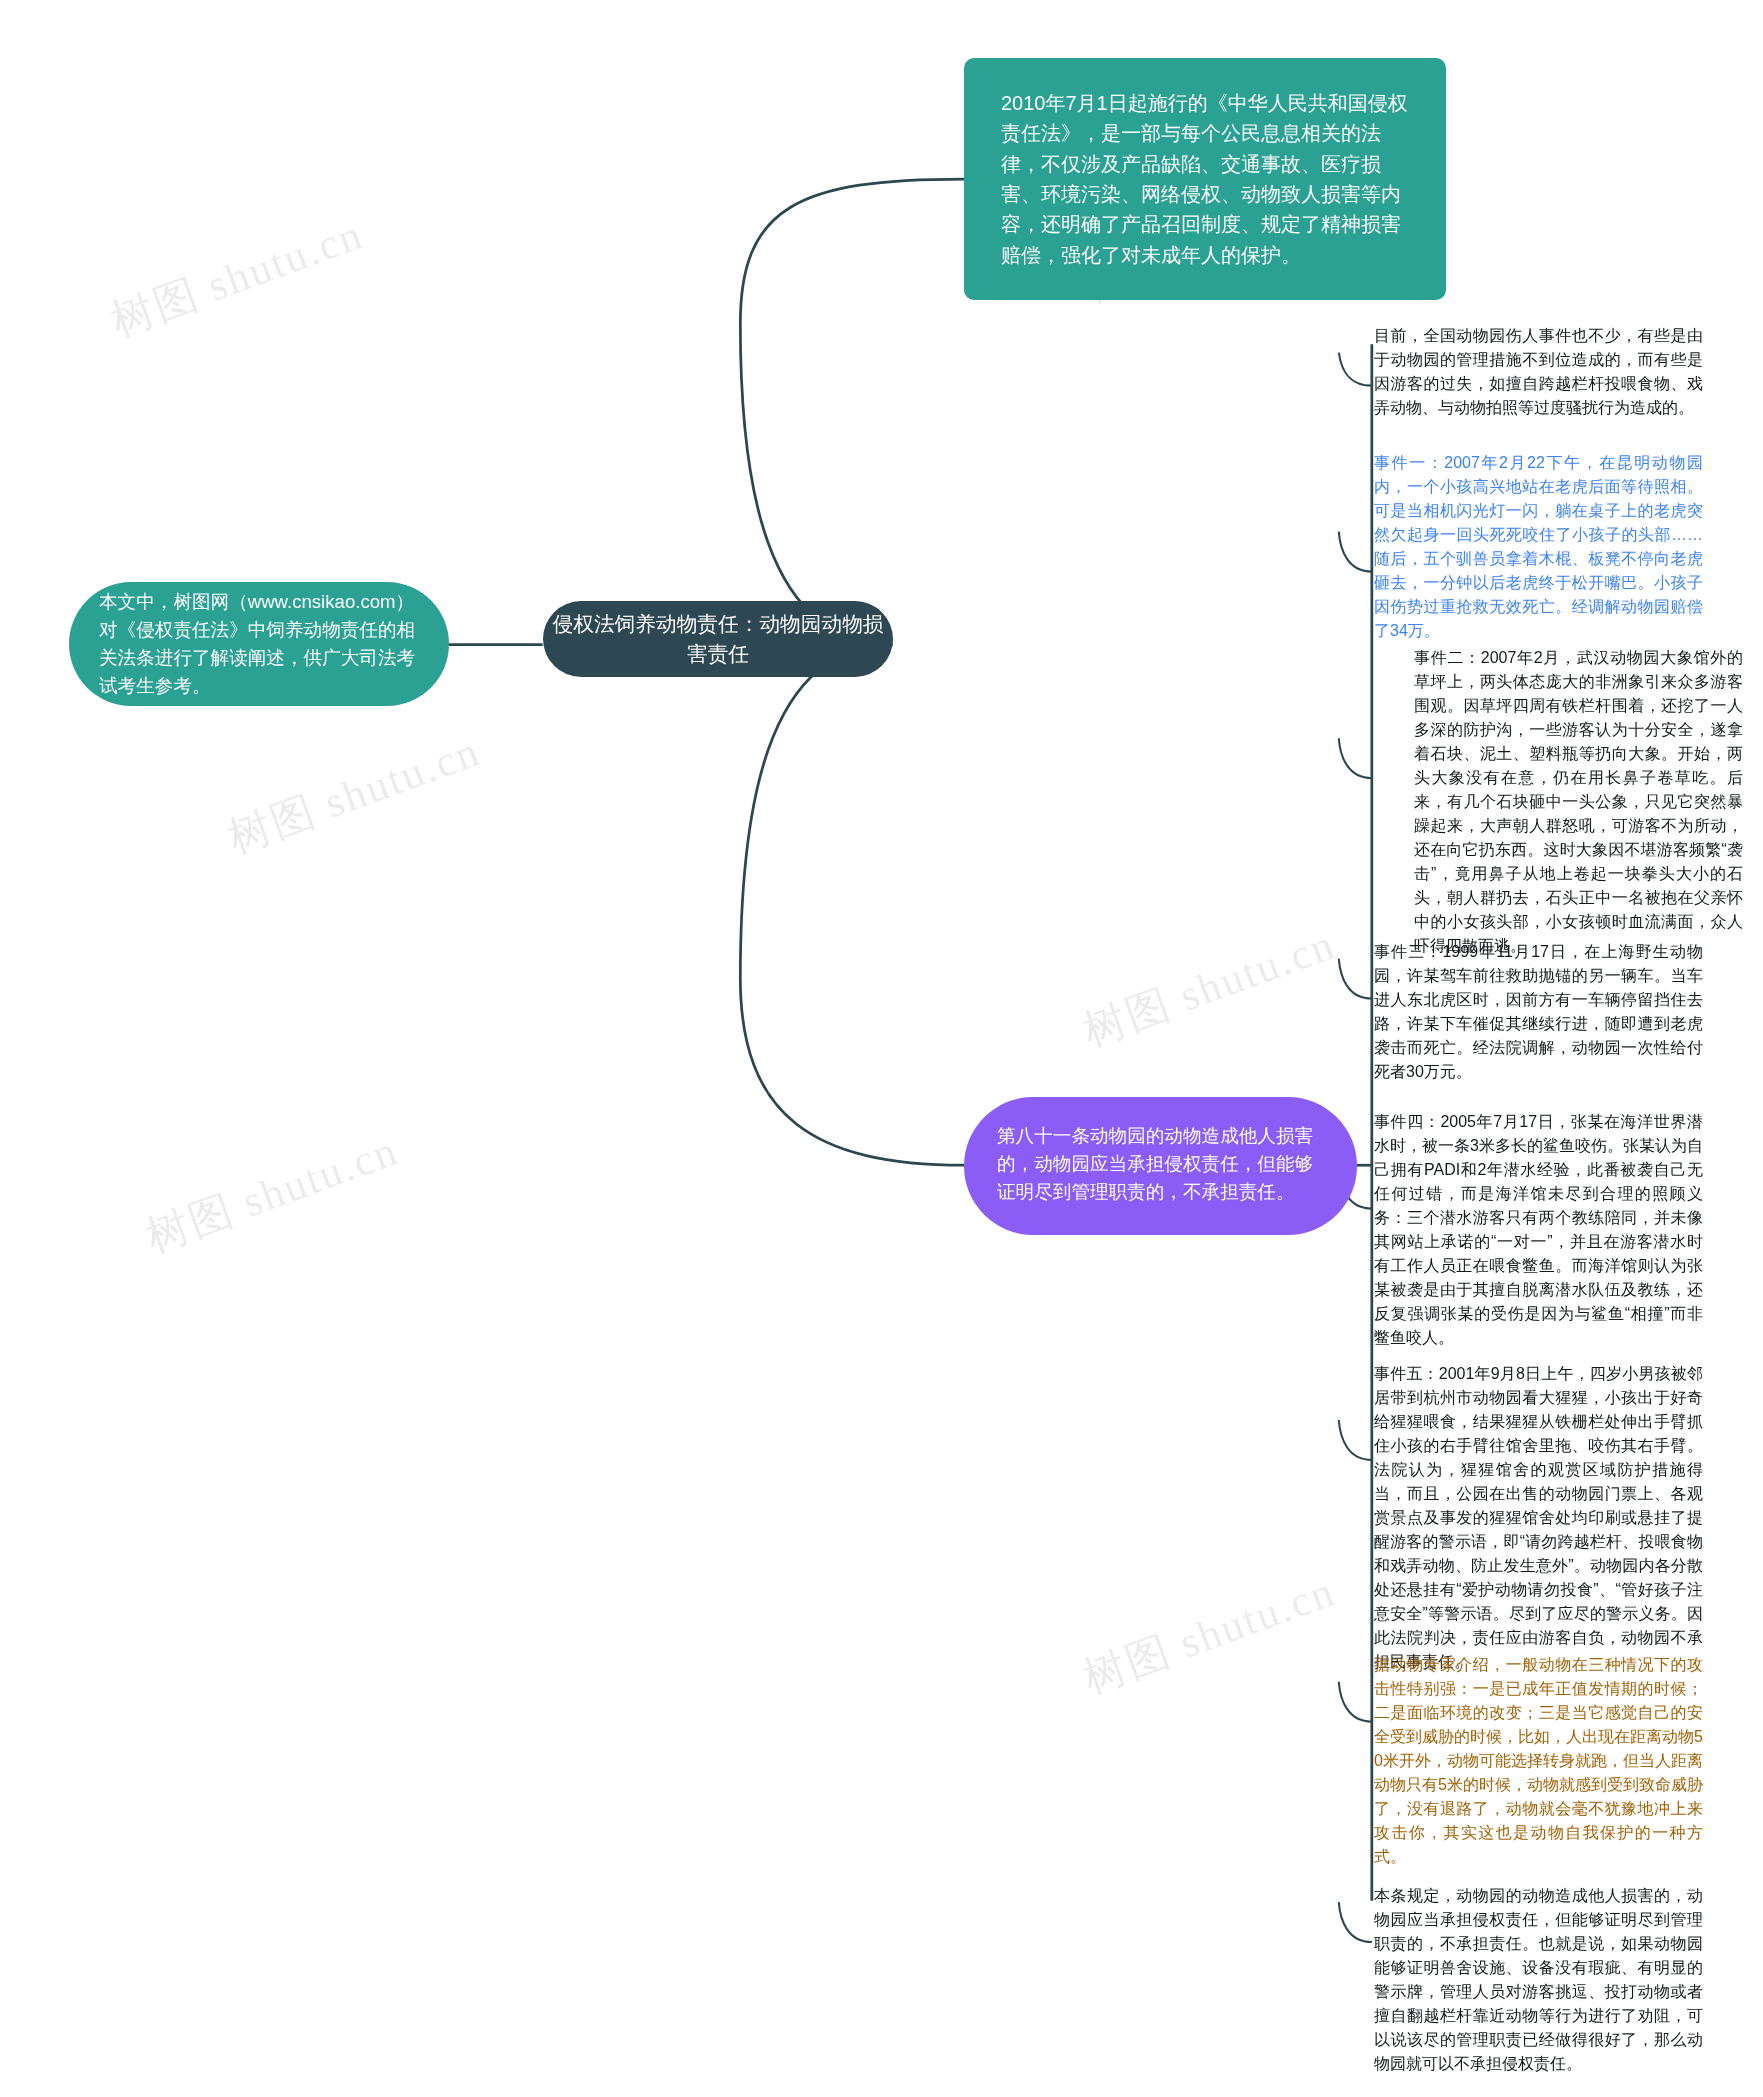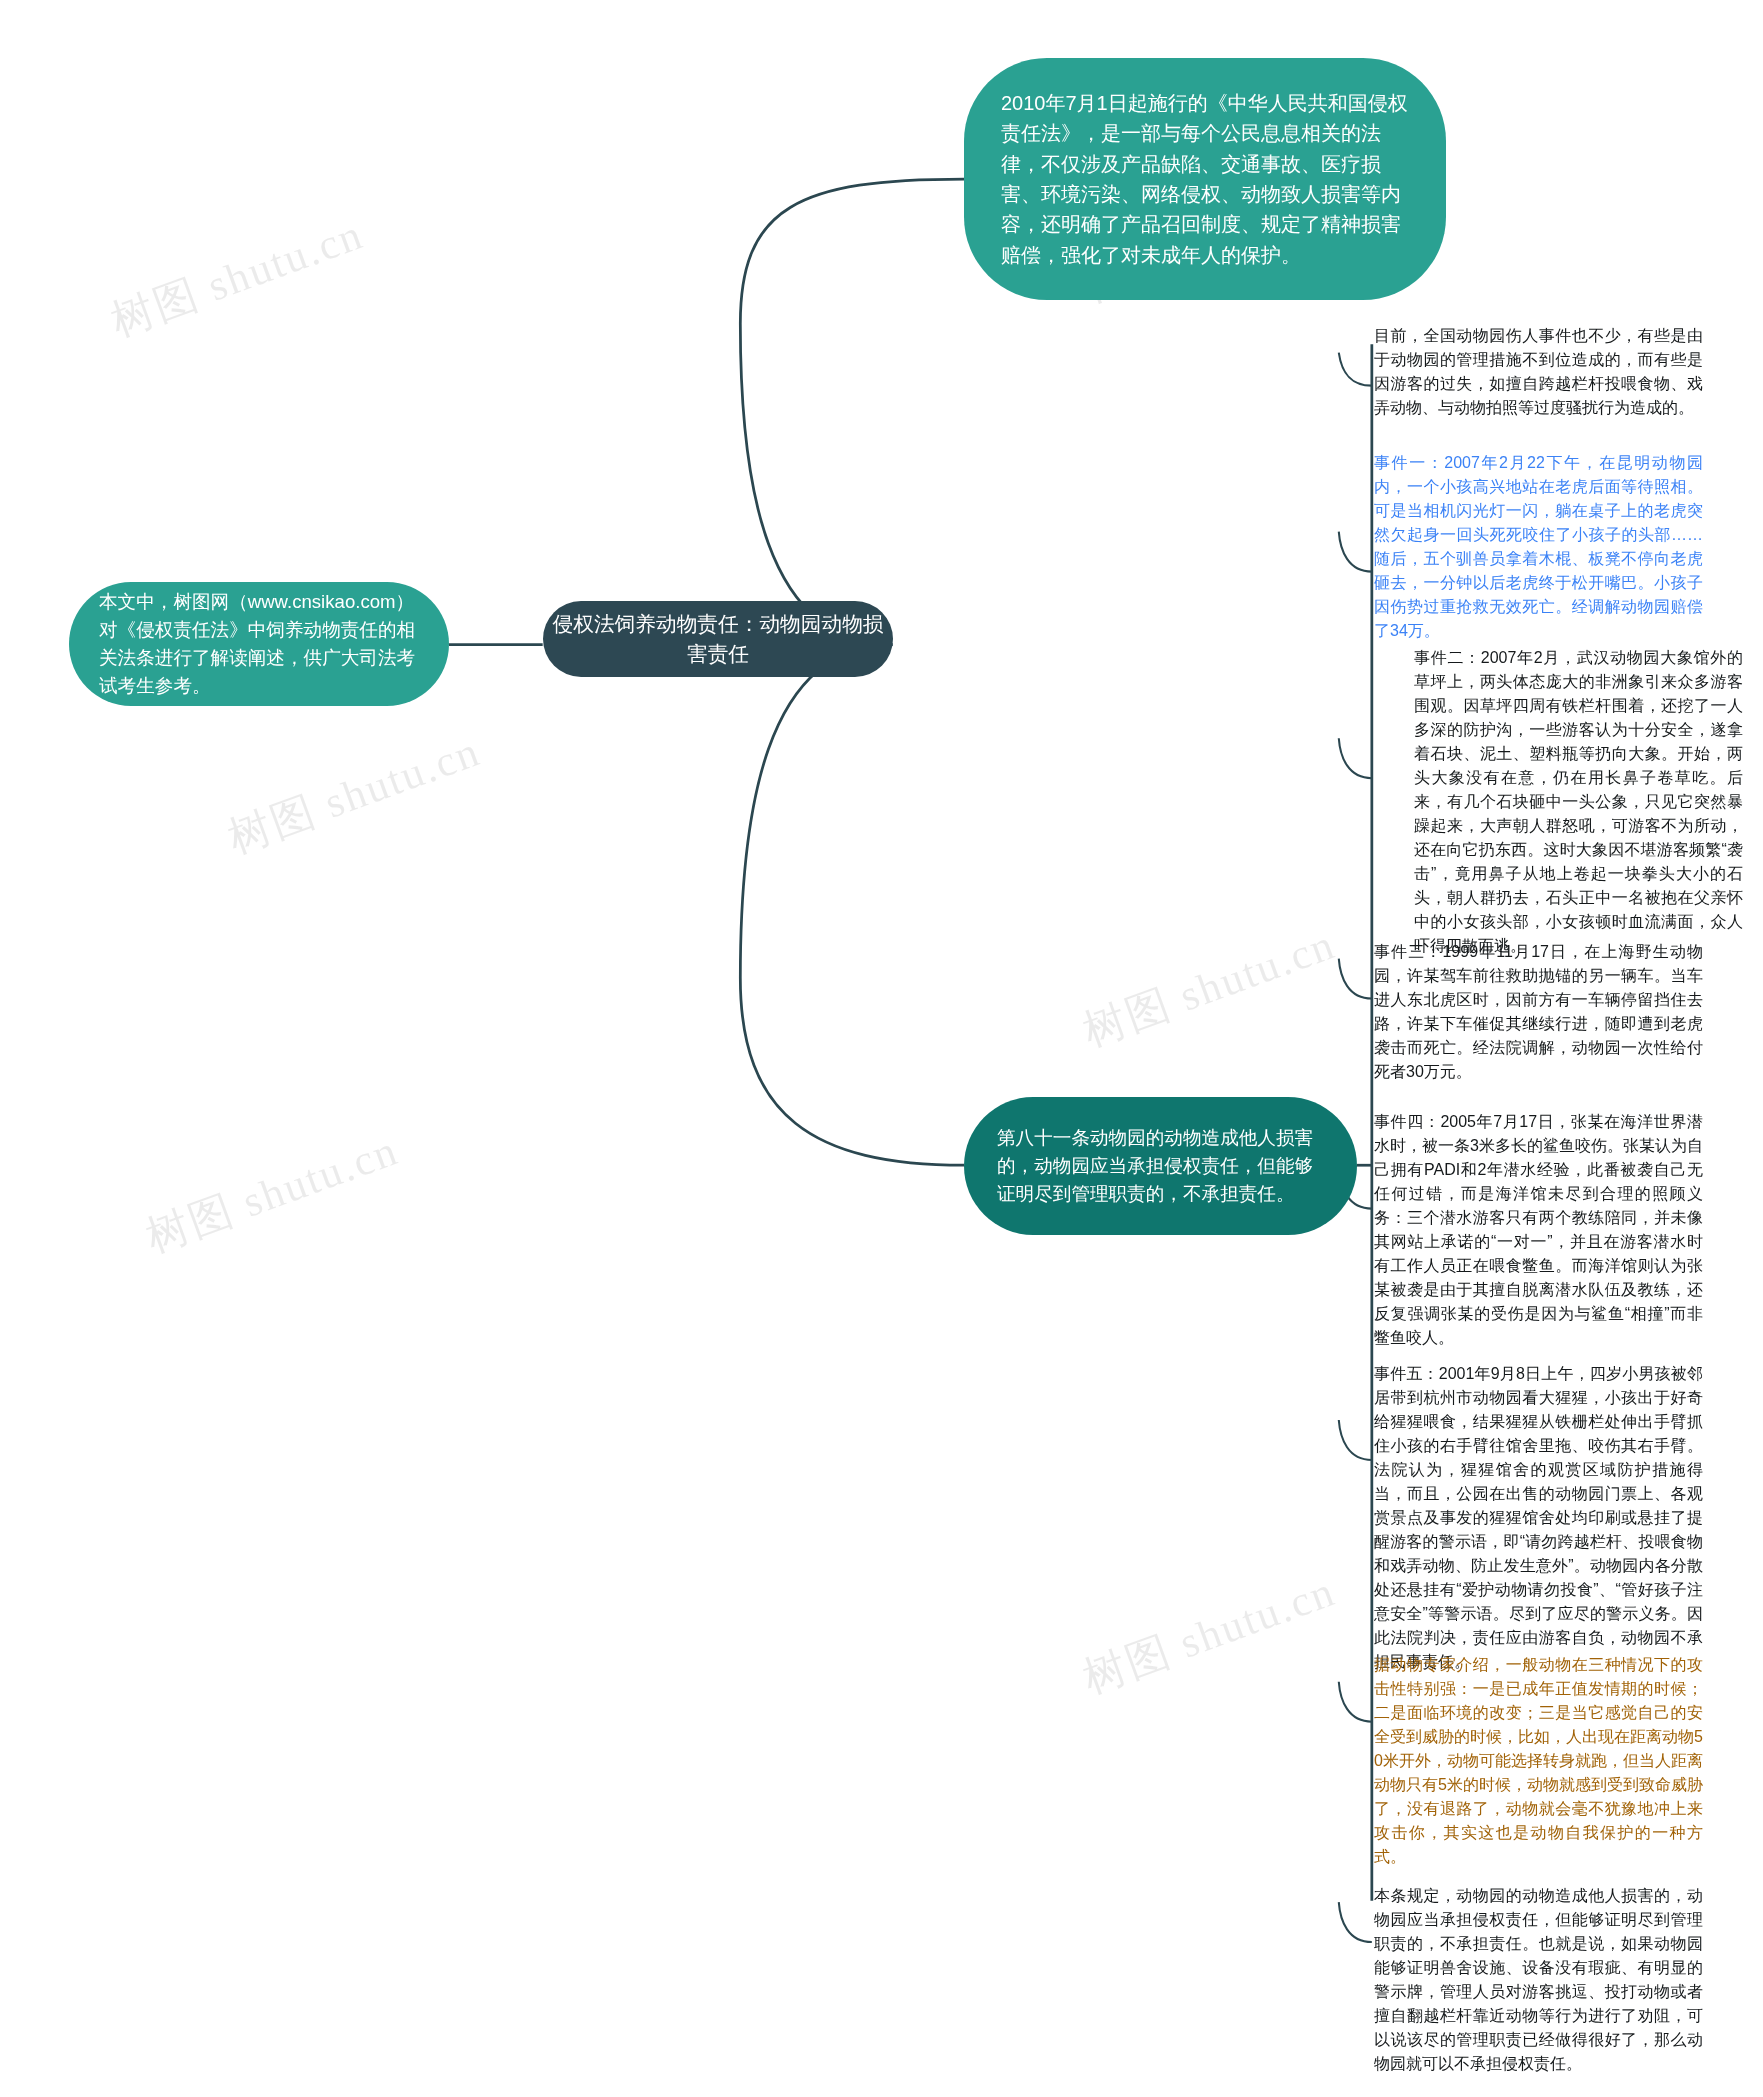--- a/index.html
+++ b/index.html
@@ -86,20 +86,21 @@
     padding: 12px 30px;
   }
   #node-left .node-inner { text-align: left; }
 
   
   #node-top {
     left: 964px; top: 58px;
     width: 482px; height: 242px;
     font-size: 20px;
     padding: 0 37px;
+    border-radius: 10px;
   }
   #node-top .node-inner { text-align: left; }
 
   
   #node-bottom {
     left: 964px; top: 1097px;
     width: 393px; height: 138px;
     font-size: 18.6px;
     padding: 0 33px;
   }
@@ -160,21 +161,21 @@
   </div>
 
   <div class="node green" id="node-top" style="background: rgb(42, 161, 146);">
     <div class="node-inner">2010年7月1日起施行的《中华人民共和国侵权责任法》，是一部与每个公民息息相关的法律，不仅涉及产品缺陷、交通事故、医疗损害、环境污染、网络侵权、动物致人损害等内容，还明确了产品召回制度、规定了精神损害赔偿，强化了对未成年人的保护。</div>
   </div>
 
   <div class="node dark" id="root-node" style="background: rgb(45, 72, 83);">
     <div class="node-inner">侵权法饲养动物责任：动物园动物损害责任</div>
   </div>
 
-  <div class="node green" id="node-bottom" style="background: #0f766e;">
+  <div class="node green" id="node-bottom" style="background: #8b5cf6; font-family: Liberation Mono, monospace;">
     <div class="node-inner">第八十一条动物园的动物造成他人损害的，动物园应当承担侵权责任，但能够证明尽到管理职责的，不承担责任。</div>
   </div>
 
   <div class="para" style="top: 324px; color: rgb(21, 25, 27);">目前，全国动物园伤人事件也不少，有些是由于动物园的管理措施不到位造成的，而有些是因游客的过失，如擅自跨越栏杆投喂食物、戏弄动物、与动物拍照等过度骚扰行为造成的。</div>
   <div class="para" style="top: 451px; color: #3b82f6;">事件一：2007年2月22下午，在昆明动物园内，一个小孩高兴地站在老虎后面等待照相。可是当相机闪光灯一闪，躺在桌子上的老虎突然欠起身一回头死死咬住了小孩子的头部……随后，五个驯兽员拿着木棍、板凳不停向老虎砸去，一分钟以后老虎终于松开嘴巴。小孩子因伤势过重抢救无效死亡。经调解动物园赔偿了34万。</div>
   <div class="para" style="top: 646px; color: rgb(21, 25, 27); padding-left: 40px;">事件二：2007年2月，武汉动物园大象馆外的草坪上，两头体态庞大的非洲象引来众多游客围观。因草坪四周有铁栏杆围着，还挖了一人多深的防护沟，一些游客认为十分安全，遂拿着石块、泥土、塑料瓶等扔向大象。开始，两头大象没有在意，仍在用长鼻子卷草吃。后来，有几个石块砸中一头公象，只见它突然暴躁起来，大声朝人群怒吼，可游客不为所动，还在向它扔东西。这时大象因不堪游客频繁“袭击”，竟用鼻子从地上卷起一块拳头大小的石头，朝人群扔去，石头正中一名被抱在父亲怀中的小女孩头部，小女孩顿时血流满面，众人吓得四散而逃。</div>
   <div class="para" style="top: 940px; color: rgb(21, 25, 27);">事件三：1999年11月17日，在上海野生动物园，许某驾车前往救助抛锚的另一辆车。当车进人东北虎区时，因前方有一车辆停留挡住去路，许某下车催促其继续行进，随即遭到老虎袭击而死亡。经法院调解，动物园一次性给付死者30万元。</div>
   <div class="para" style="top: 1110px; color: rgb(21, 25, 27);">事件四：2005年7月17日，张某在海洋世界潜水时，被一条3米多长的鲨鱼咬伤。张某认为自己拥有PADI和2年潜水经验，此番被袭自己无任何过错，而是海洋馆未尽到合理的照顾义务：三个潜水游客只有两个教练陪同，并未像其网站上承诺的“一对一”，并且在游客潜水时有工作人员正在喂食鳖鱼。而海洋馆则认为张某被袭是由于其擅自脱离潜水队伍及教练，还反复强调张某的受伤是因为与鲨鱼“相撞”而非鳖鱼咬人。</div>
   <div class="para" style="top: 1362px; color: rgb(21, 25, 27);">事件五：2001年9月8日上午，四岁小男孩被邻居带到杭州市动物园看大猩猩，小孩出于好奇给猩猩喂食，结果猩猩从铁栅栏处伸出手臂抓住小孩的右手臂往馆舍里拖、咬伤其右手臂。法院认为，猩猩馆舍的观赏区域防护措施得当，而且，公园在出售的动物园门票上、各观赏景点及事发的猩猩馆舍处均印刷或悬挂了提醒游客的警示语，即“请勿跨越栏杆、投喂食物和戏弄动物、防止发生意外”。动物园内各分散处还悬挂有“爱护动物请勿投食”、“管好孩子注意安全”等警示语。尽到了应尽的警示义务。因此法院判决，责任应由游客自负，动物园不承担民事责任。</div>
   <div class="para" style="top: 1653px; color: #a16207;">据动物专家介绍，一般动物在三种情况下的攻击性特别强：一是已成年正值发情期的时候；二是面临环境的改变；三是当它感觉自己的安全受到威胁的时候，比如，人出现在距离动物50米开外，动物可能选择转身就跑，但当人距离动物只有5米的时候，动物就感到受到致命威胁了，没有退路了，动物就会毫不犹豫地冲上来攻击你，其实这也是动物自我保护的一种方式。</div>

